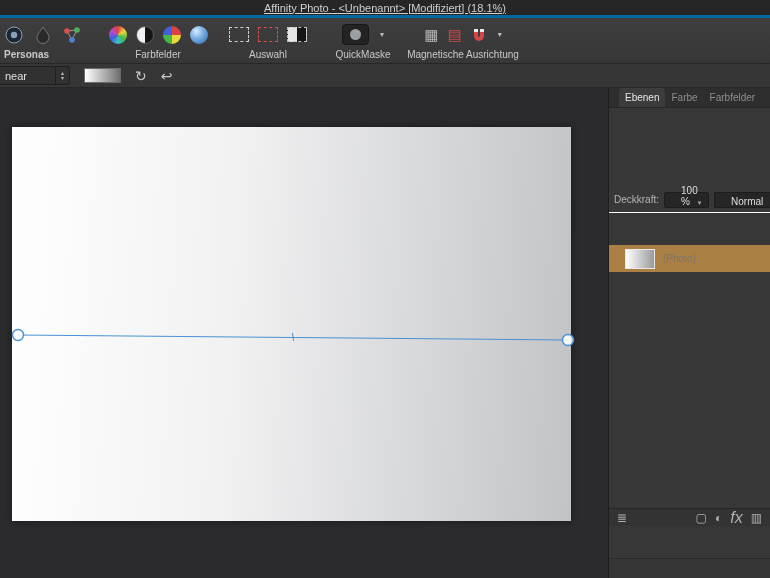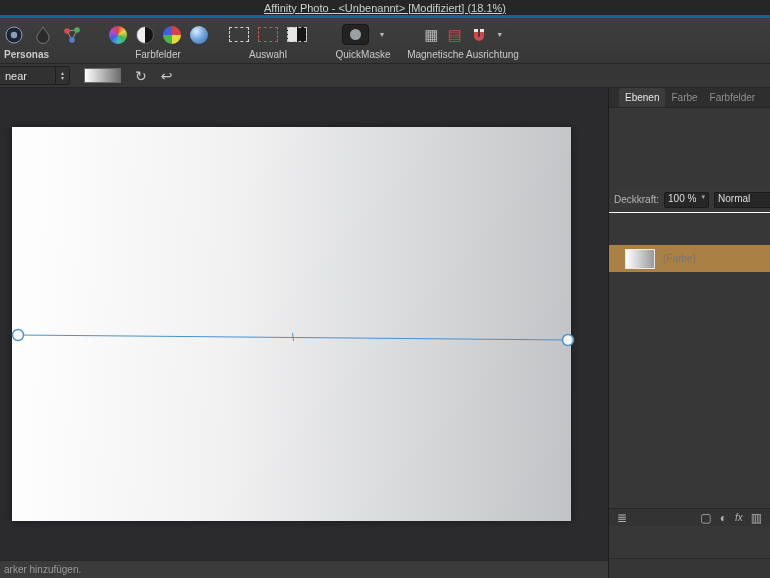--- a/index.html
+++ b/index.html
@@ -100,41 +100,41 @@
   }
   .ptab { display:flex; align-items:center; padding:0 6px; color:#8f8f8f; }
   .ptab.active { color:#e6e6e6; background:#3c3c3c; border-radius:3px 3px 0 0; }
   .opacity-row {
     height:26px; background:#383838; border-bottom:1px solid #ffffff;
     display:flex; align-items:center; gap:5px; padding-left:5px; font-size:10px;margin-top:47px;
   }
   .op-label { color:#b5b5b5; }
   .op-select, .blend-select {
     height:16px; background:#262626; border:1px solid #1c1c1c; border-radius:2px;
-    display:flex; align-items:flex-start; color:#dedede; padding:0 3px; font-size:10px;
+    display:flex; align-items:flex-end; color:#dedede; padding:0 16px; font-size:10px;
   }
   .op-select { width:45px; justify-content:space-between; }
   .blend-select { flex:1 1 auto; border-right:0; border-radius:2px 0 0 2px; }
   .dd { font-size:7px; color:#aaaaaa; }
   .layer-list { flex:1 1 auto; background:#373737; }
   .layer-row {
     height:27px; display:flex; align-items:center; gap:8px; padding-left:16px;
   }
   .layer-row.selected { background:var(--selection-orange,#ab8045); }
   .layer-thumb {
     width:30px; height:20px; border:1px solid #e8e8e8;
     background:linear-gradient(90deg,#ffffff,#9a9a9a);
   }
   .layer-name { font-size:10px; color:#767676; }
   .panel-bottom {
     height:18px; background:#333333; border-top:1px solid #262626;
     display:flex; align-items:center; gap:8px; padding:0 8px; flex:0 0 auto;
   }
   .pb-icon { font-size:12px; line-height:1; color:#b0b0b0; }
-  .pb-icon.fx { font-size:10px; font-style:italic; }
+  .pb-icon.fx { font-size:16px; font-style:italic; }
   .pb-spacer { flex:1 1 auto; }
   .panel-footer { height:20px; background:#363636; border-top:1px solid #2a2a2a; flex:0 0 auto; }
 
   svg { display:block; }
 </style>
 </head>
 <body>
 
 <div class="app">
 
@@ -236,23 +236,20 @@
     <div class="canvas-col">
       <div class="canvas-area">
         <div class="document"></div>
         <svg class="grad-overlay" width="608" height="472">
           <line class="grad-line" x1="18" y1="247" x2="568" y2="252"></line>
           <line class="grad-line" x1="292.5" y1="245" x2="293.5" y2="253"></line>
           <circle class="grad-handle" cx="18" cy="247" r="5.5"></circle>
           <circle class="grad-handle" cx="568" cy="252" r="5.5"></circle>
         </svg>
       </div>
-      <div class="statusbar">
-        <span>arker hinzufügen.</span>
-      </div>
     </div>
 
     <div class="side-panel">
       <div class="panel-tabs">
         <span class="ptab active">Ebenen</span>
         <span class="ptab">Farbe</span>
         <span class="ptab">Farbfelder</span>
       </div>
 
       <div class="opacity-row">
@@ -262,21 +259,21 @@
           <span class="dd">▾</span>
         </span>
         <span class="blend-select">
           <span>Normal</span>
         </span>
       </div>
 
       <div class="layer-list">
         <div class="layer-row selected">
           <span class="layer-thumb"></span>
-          <span class="layer-name">(Farbe)</span>
+          <span class="layer-name">(Photo)</span>
         </div>
       </div>
 
       <div class="panel-bottom">
         <span class="pb-icon">≣</span>
         <span class="pb-spacer"></span>
         <span class="pb-icon">▢</span>
         <span class="pb-icon">◐</span>
         <span class="pb-icon fx">fx</span>
         <span class="pb-icon">▥</span>

